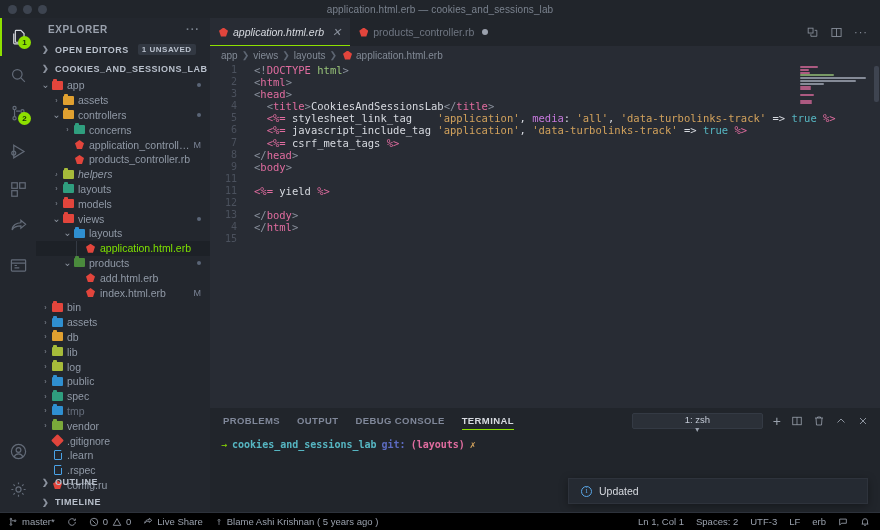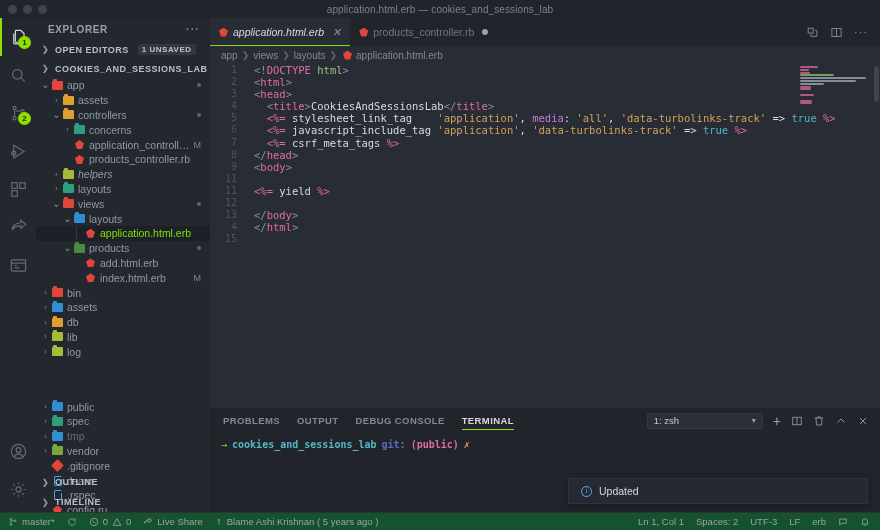--- a/index.html
+++ b/index.html
@@ -192,23 +192,23 @@
     height: 25px; display: flex; align-items: center; position: relative;
   }
   .ptab.active { color: #d7dae0; }
   .ptab.active::after {
     content: ""; position: absolute; left: 0; right: 0; bottom: 3px; height: 1.5px; background: #8ee000;
   }
   .panel-actions {
     margin-left: auto; display: flex; align-items: center; gap: 10px; padding-right: 11px; color: #9aa1ad;
   }
   .term-select {
-    width: 116px; height: 16px; background: #2b3038; border: 1px solid #343a44;
+    width: 131px; height: 16px; background: #2b3038; border: 1px solid #343a44;
     border-radius: 2px; display: flex; align-items: center; justify-content: space-between;
-    padding: 0 6px; font-size: 9.5px; color: #c3cad6;
+    padding: 0 6px; font-size: 9.5px; color: #c3cad6; flex-direction: column;
   }
   .terminal {
     height: 79px; background: #21252b; padding: 6px 0 0 11px;
     font-family: "DejaVu Sans Mono", "Liberation Mono", monospace; font-size: 10px;
   }
   .tprompt { display: flex; gap: 5px; align-items: center; white-space: pre; }
   .p-arrow { color: #8ee000; }
   .p-dir { color: #56b6c2; font-weight: bold; }
   .p-git { color: #5c6bc0; font-weight: bold; }
   .p-branch { color: #e06c9f; font-weight: bold; }
@@ -224,21 +224,21 @@
   }
   .info-icon {
     width: 11px; height: 11px; border-radius: 50%; border: 1.2px solid #5aa7e8;
     color: #5aa7e8; font-size: 8px; display: flex; align-items: center; justify-content: center;
     font-family: "Liberation Serif", serif; line-height: 1;
   }
 
   
   .statusbar {
     position: absolute; left: 0; bottom: 0; width: 880px; height: 18px;
-    background: #14532d; display: flex; align-items: center;
+    background: #000000; display: flex; align-items: center;
     font-size: 9.5px; color: #9aa1ad;
     border-top: 1px solid #2d323b;
   }
   .sb-left { display: flex; align-items: center; gap: 12px; padding-left: 8px; }
   .sb-right { margin-left: auto; display: flex; align-items: center; gap: 12px; padding-right: 10px; }
   .sb-it { display: flex; align-items: center; gap: 4px; }
   svg { display: block; }
 </style>
 </head>
 <body>
@@ -388,20 +388,27 @@
           <span class="label">helpers</span>
         </div>
         <div class="row" style="padding-left: 15px;">
           <span class="chev">›</span>
           <span class="ficon">
             <span class="folder" style="background: rgb(47, 158, 126);"></span>
           </span>
           <span class="label">layouts</span>
         </div>
         <div class="row" style="padding-left: 15px;">
+          <span class="chev">›</span>
+          <span class="ficon">
+            <span class="folder" style="background: rgb(226, 69, 60);"></span>
+          </span>
+          <span class="label">models</span>
+        </div>
+        <div class="row" style="padding-left: 15px;">
           <span class="chev" style="font-size: 10px; line-height: 6px;">⌄</span>
           <span class="ficon">
             <span class="folder" style="background: rgb(226, 69, 60);"></span>
           </span>
           <span class="label">views</span>
           <span class="cdot"></span>
         </div>
         <div class="row" style="padding-left: 26px;">
           <span class="chev" style="font-size: 10px; line-height: 6px;">⌄</span>
           <span class="ficon">
@@ -468,21 +475,21 @@
           </span>
           <span class="label">lib</span>
         </div>
         <div class="row" style="padding-left: 4px;">
           <span class="chev">›</span>
           <span class="ficon">
             <span class="folder" style="background: rgb(166, 187, 58);"></span>
           </span>
           <span class="label">log</span>
         </div>
-        <div class="row" style="padding-left: 4px; margin-top: 40px;">
+        <div class="row" style="padding-left: 4px;">
           <span class="chev">›</span>
           <span class="ficon">
             <span class="folder" style="background: rgb(47, 143, 208);"></span>
           </span>
           <span class="label">public</span>
         </div>
         <div class="row" style="padding-left: 4px;">
           <span class="chev">›</span>
           <span class="ficon">
             <span class="folder" style="background: rgb(47, 158, 126);"></span>
@@ -644,21 +651,21 @@
         <svg width="12" height="12" viewBox="0 0 24 24" fill="none" stroke="currentColor" stroke-width="1.8">
           <path d="M6 6l12 12M18 6L6 18"></path>
         </svg>
       </div>
     </div>
     <div class="terminal">
       <div class="tprompt">
         <span class="p-arrow">→</span>
         <span class="p-dir">cookies_and_sessions_lab</span>
         <span class="p-git">git:</span>
-        <span class="p-branch">(public)</span>
+        <span class="p-branch">(layouts)</span>
         <span class="p-x">✗</span>
       </div>
     </div>
   </div>
 
   <div class="toast">
     <span class="info-icon">i</span>
     <span>Updated</span>
   </div>
 

